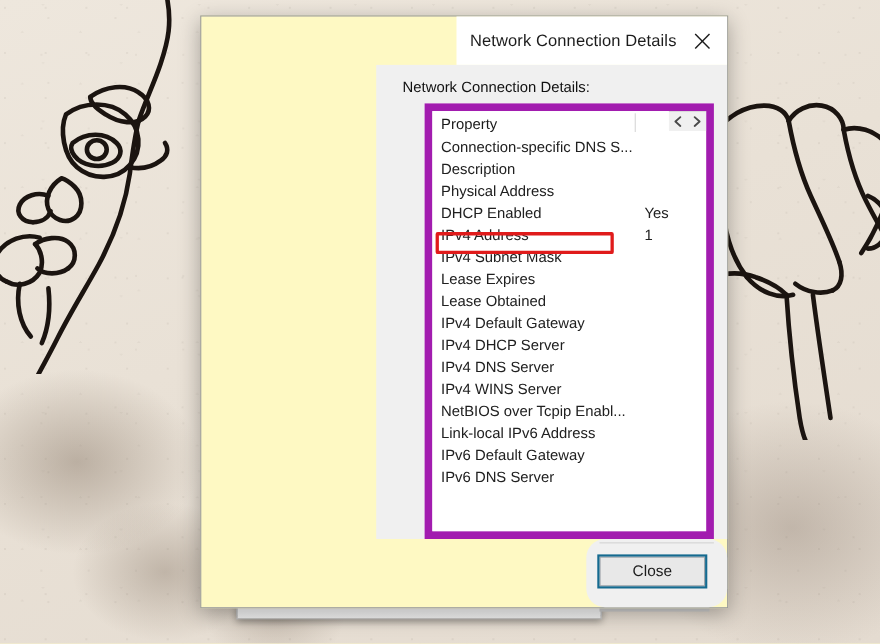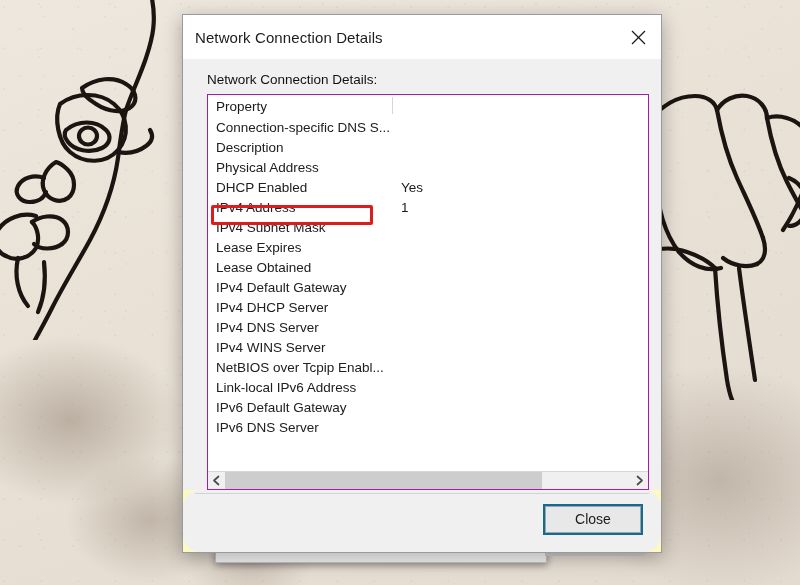--- a/index.html
+++ b/index.html
@@ -81,20 +81,21 @@
     position: absolute;
     left: 182px;
     top: 14px;
     width: 478px;
     height: 537px;
     background: #fef9c3;
     border: 1px solid #999a9b;
     box-shadow: 0 5px 18px rgba(0,0,0,.30);
     display: flex;
     flex-direction: column;
+    align-items: flex-end;
   }
   #titlebar {
     height: 44px;
     min-height: 44px;
     background: #ffffff;
     display: flex;
     align-items: center;
     justify-content: space-between;
     padding-left: 12px;
     box-sizing: border-box;
@@ -123,27 +124,28 @@
     flex-direction: column;
   }
   #section-label {
     font-size: 13.5px;
     color: #111;
     margin: 3px 0 7px 0;
   }
 
   
   #listview {
-    border: 1px solid #a21caf;
+    border: 7px solid #a21caf;
     background: #ffffff;
     flex: 1;
     display: flex;
-    flex-direction: column;
-    overflow: hidden;
-    position: relative;
+    flex-direction: row;
+    overflow: hidden;
+    position: relative;
+    margin-left: 20px;
   }
   #list-scroll-area {
     flex: 1;
     position: relative;
     overflow: hidden;
     background: #ffffff;
   }
   .row {
     height: 20px;
     display: flex;

